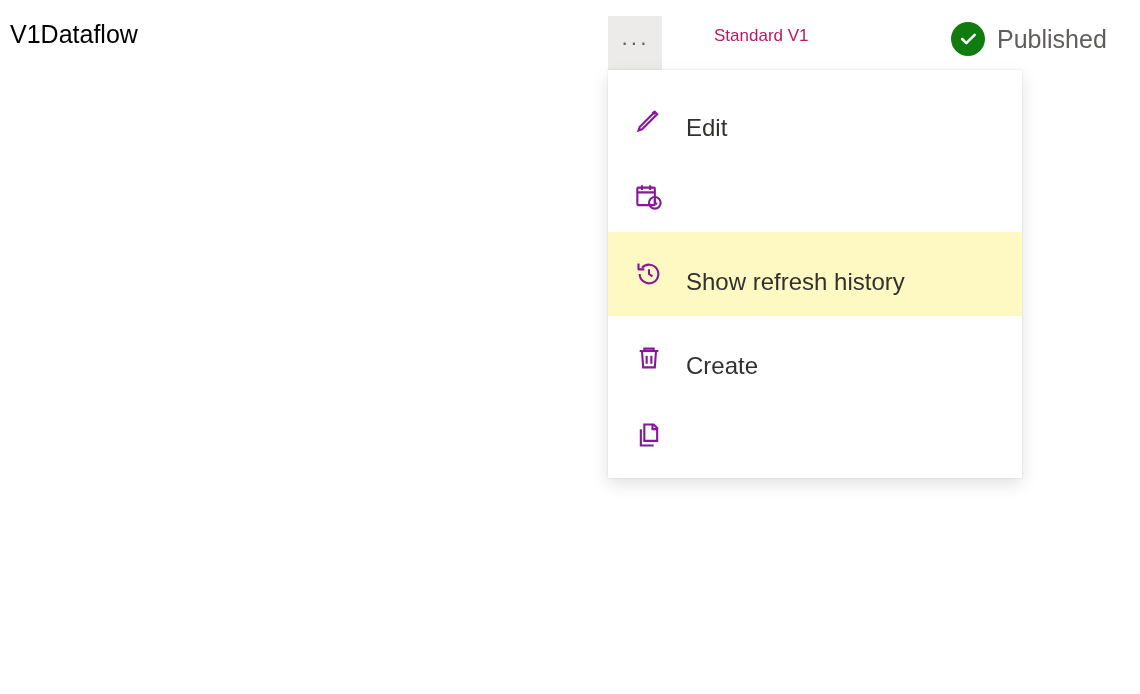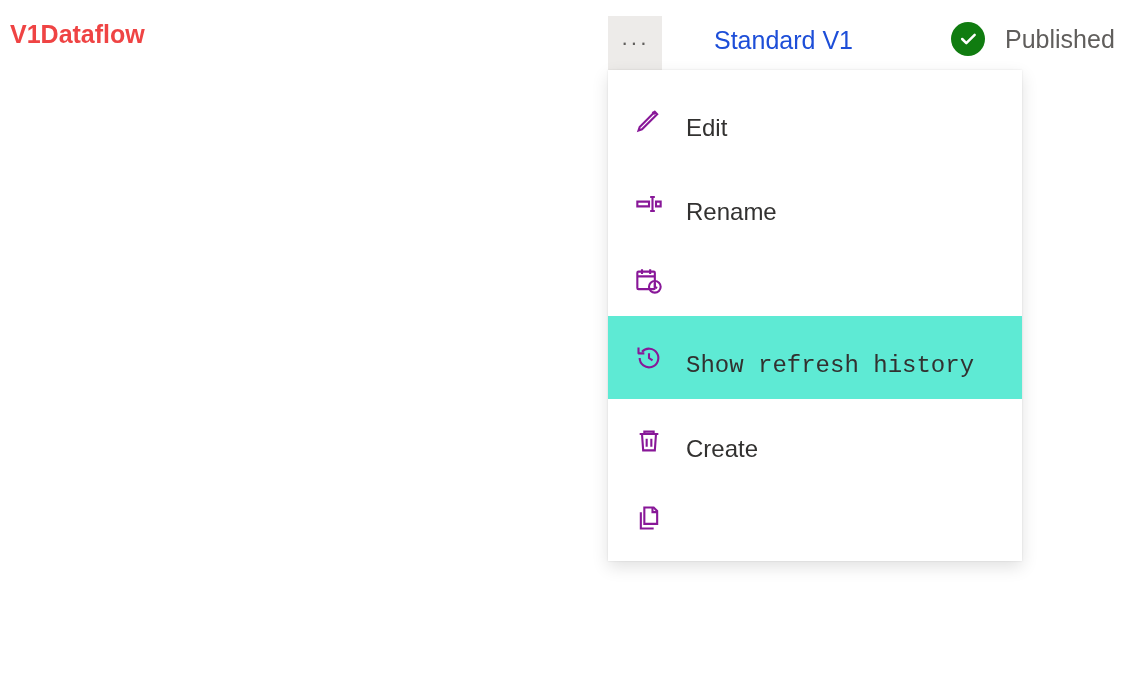--- a/index.html
+++ b/index.html
@@ -16,22 +16,22 @@
       overflow: hidden;
     }
     .header-row {
       display: flex;
       align-items: center;
       padding: 20px 0 0 10px;
       position: relative;
     }
     .dataflow-name {
       font-size: 25px;
-      color: #ef4444;
-      font-weight: 700;
+      color: #000000;
+      font-weight: 400;
     }
     .more-button {
       position: absolute;
       left: 608px;
       top: 16px;
       width: 54px;
       height: 54px;
       background: #edebe9;
       display: flex;
       align-items: center;
@@ -41,31 +41,31 @@
     .more-dots {
       color: #605e5c;
       font-size: 22px;
       letter-spacing: 2px;
       line-height: 0;
     }
     .template-label {
       position: absolute;
       left: 714px;
       top: 26px;
-      font-size: 25px;
-      color: #1d4ed8;
+      font-size: 17px;
+      color: #be185d;
       font-weight: 400;
     }
     .status-group {
       position: absolute;
       left: 951px;
       top: 22px;
       display: flex;
       align-items: center;
-      gap: 20px;
+      gap: 12px;
     }
     .status-check {
       width: 34px;
       height: 34px;
       border-radius: 50%;
       background: #107c10;
       display: flex;
       align-items: center;
       justify-content: center;
     }
@@ -88,22 +88,21 @@
       padding: 8px 0;
     }
     .menu-item {
       display: flex;
       align-items: center;
       padding: 20px 26px;
       cursor: pointer;
       gap: 22px;
     }
     .menu-item.highlighted {
-      background: #5eead4;
-      font-family: Liberation Mono, monospace;
+      background: #fef9c3;
     }
     .menu-icon {
       width: 30px;
       height: 30px;
       display: flex;
       align-items: center;
       justify-content: center;
       flex-shrink: 0;
     }
     .menu-icon svg {
@@ -148,29 +147,20 @@
 
   <div class="menu-item">
     <span class="menu-icon">
       <svg viewBox="0 0 24 24">
           <path class="icon-purple" d="M3 21l3-1 13-13-2-2L4 18l-1 3z M15 5l2 2"></path>
         </svg>
     </span>
     <span class="menu-label">Edit</span>
   </div>
 
-  <div class="menu-item">
-    <span class="menu-icon">
-      <svg viewBox="0 0 24 24">
-        <path class="icon-purple" d="M2 10h10v4H2z M18 10h4v4h-4z"></path>
-        <path class="icon-purple" d="M15 6v12 M13 6h4 M13 18h4"></path>
-      </svg>
-    </span>
-    <span class="menu-label">Rename</span>
-  </div>
 
 
   <div class="menu-item">
     <span class="menu-icon">
       <svg viewBox="0 0 24 24">
         <rect class="icon-purple" x="2" y="4" width="15" height="15" rx="1"></rect>
         <path class="icon-purple" d="M2 8h15 M6 2v4 M13 2v4"></path>
         <circle class="icon-purple" cx="17" cy="17" r="5" fill="#fff"></circle>
         <path class="icon-purple" d="M17 14v3l2 1"></path>
       </svg>

